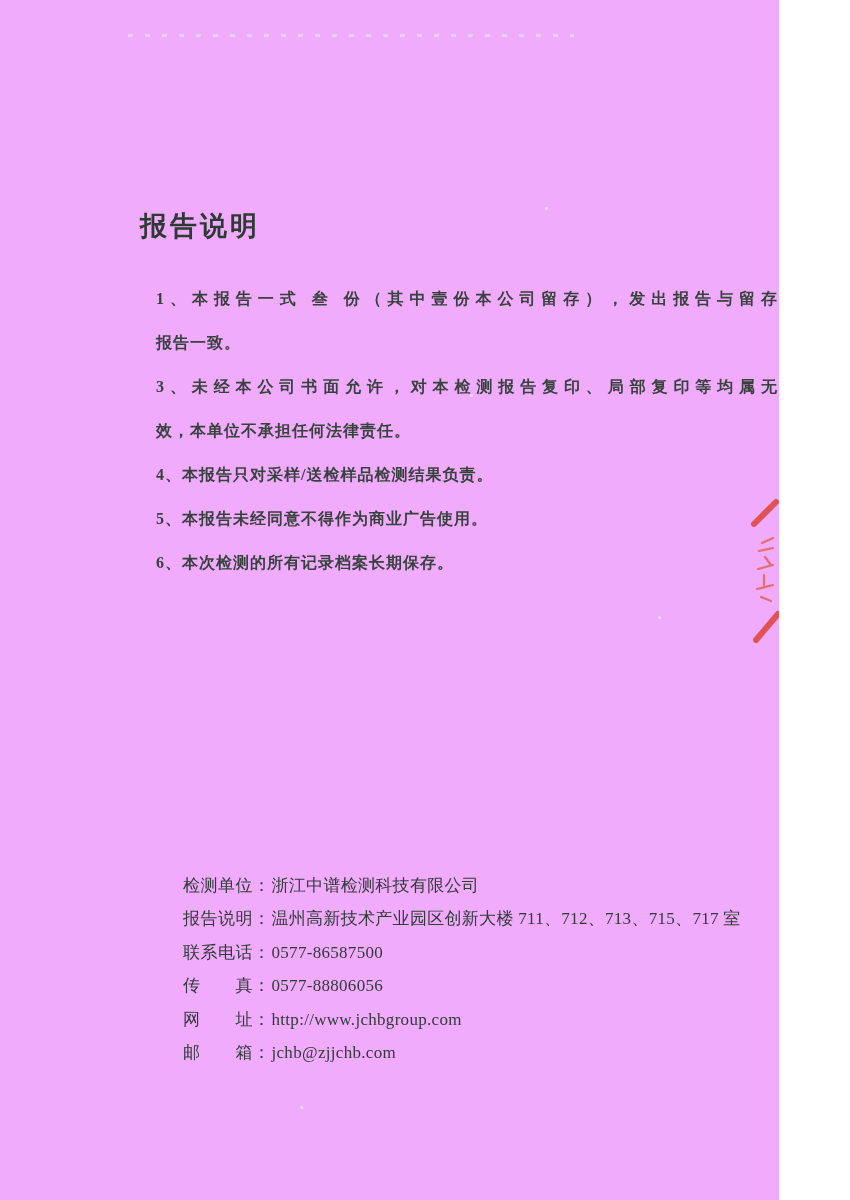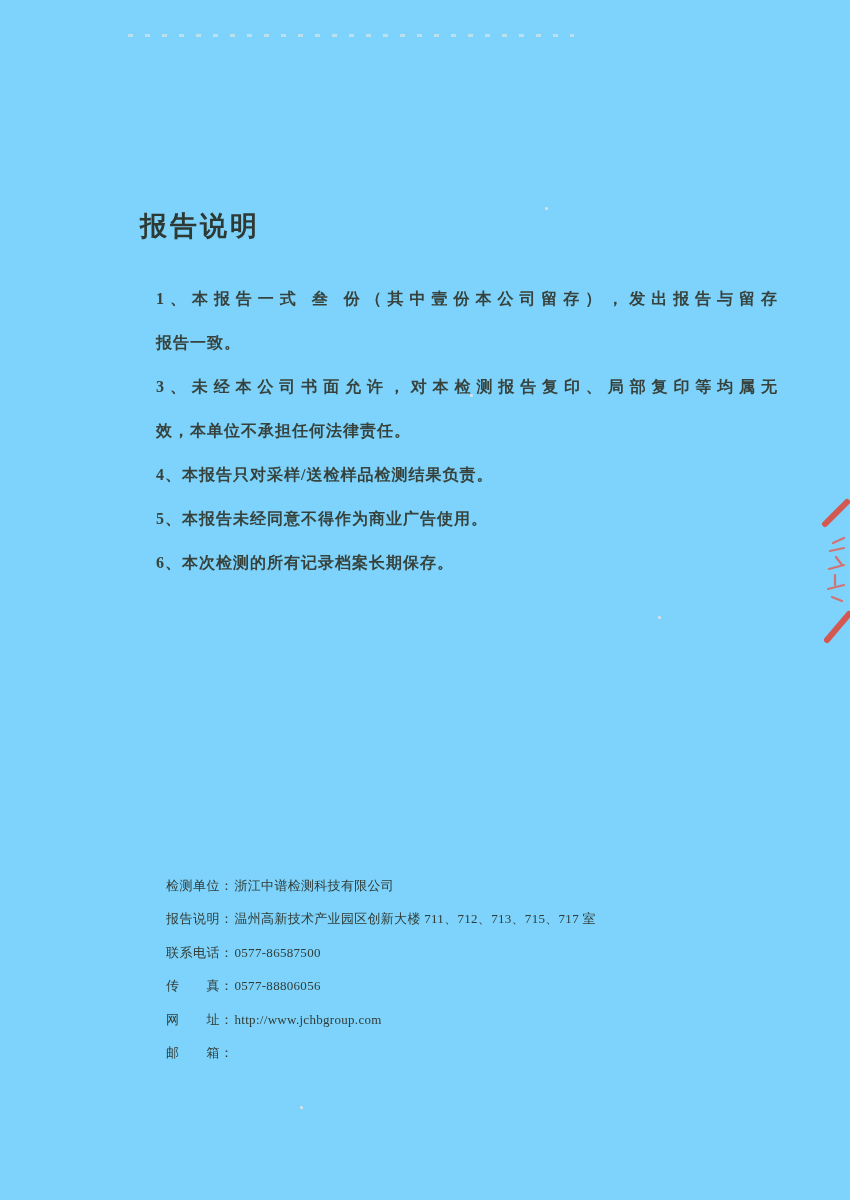--- a/index.html
+++ b/index.html
@@ -3,23 +3,23 @@
 <meta charset="utf-8">
 <style>
   html, body {
     margin: 0;
     padding: 0;
     background: #ffffff;
     font-family: "Liberation Serif", "DejaVu Serif", serif;
   }
   .page {
     position: relative;
-    width: 850px;
+    width: 779px;
     height: 1200px;
-    background: #7dd3fc;
+    background: #f0abfc;
     overflow: hidden;
     color: #37423c;
   }
   
   .scan-noise {
     position: absolute;
     left: 128px;
     top: 34px;
     width: 446px;
     height: 3px;
@@ -54,23 +54,23 @@
     font-weight: bold;
   }
   .note-item { margin: 0; }
   .line { margin: 0; white-space: pre-wrap; }
   .line.fill {
     text-align: justify;
     text-align-last: justify;
   }
   .contact {
     position: absolute;
-    left: 166px;
+    left: 183px;
     top: 869px;
-    font-size: 13px;
+    font-size: 17px;
     line-height: 33.4px;
     color: #313c36;
   }
   .contact-row { display: flex; }
   .contact-label {
     white-space: pre;
     letter-spacing: 0.5px;
   }
   .contact-value {
     margin-left: 1px;
@@ -138,20 +138,21 @@
     <div class="contact-row">
       <span class="contact-label">传　　真：</span>
       <span class="contact-value">0577-88806056</span>
     </div>
     <div class="contact-row">
       <span class="contact-label">网　　址：</span>
       <span class="contact-value">http://www.jchbgroup.com</span>
     </div>
     <div class="contact-row">
       <span class="contact-label">邮　　箱：</span>
+      <span class="contact-value">jchb@zjjchb.com</span>
     </div>
   </div>
 
   <div class="seam-stamp">
     <svg width="34" height="150" viewBox="0 0 34 150" xmlns="http://www.w3.org/2000/svg">
 
       <path d="M9 27 L31 5" stroke="#dd4a3f" stroke-width="6" stroke-linecap="round" fill="none" opacity="0.9"></path>
 
       <g stroke="#e2625a" stroke-width="2.2" stroke-linecap="round" fill="none" opacity="0.85">
         <path d="M17 46 l11 -5"></path>

